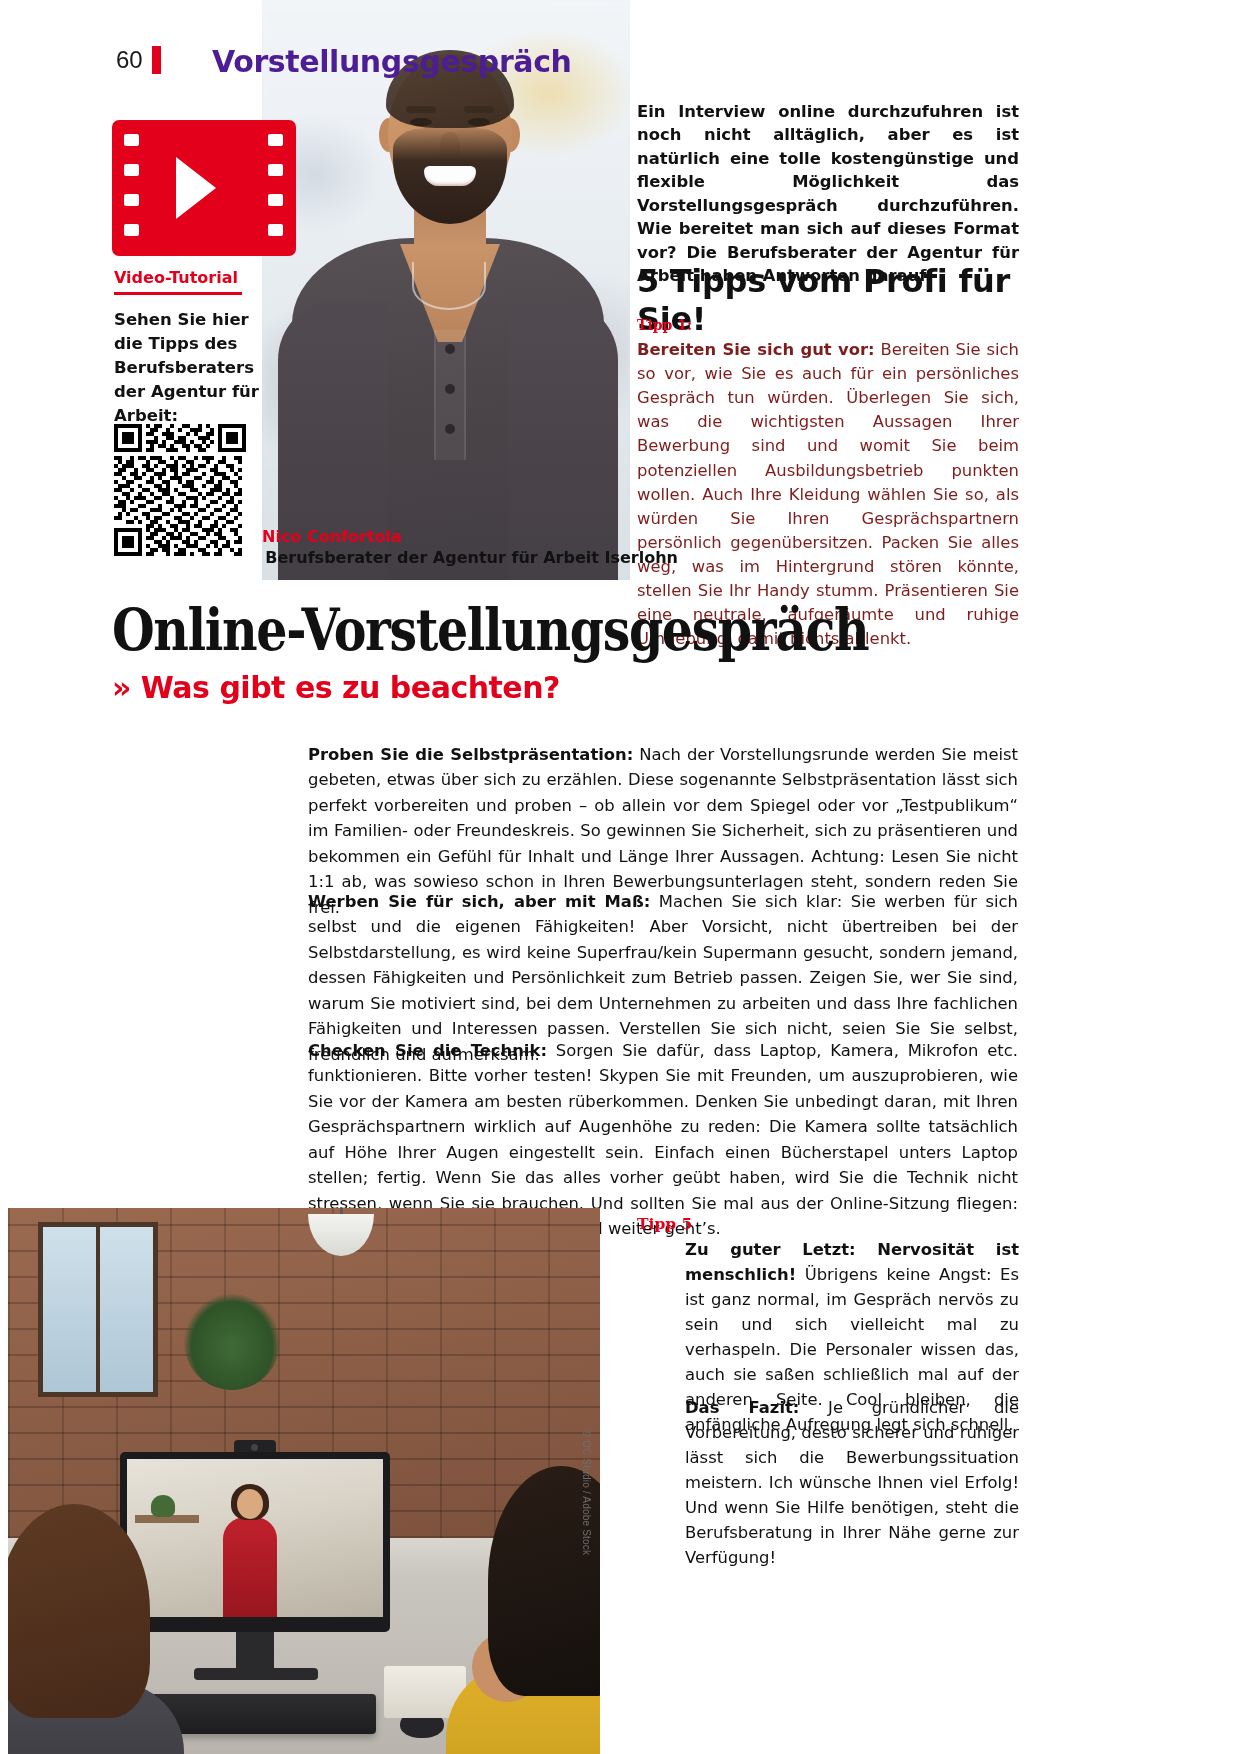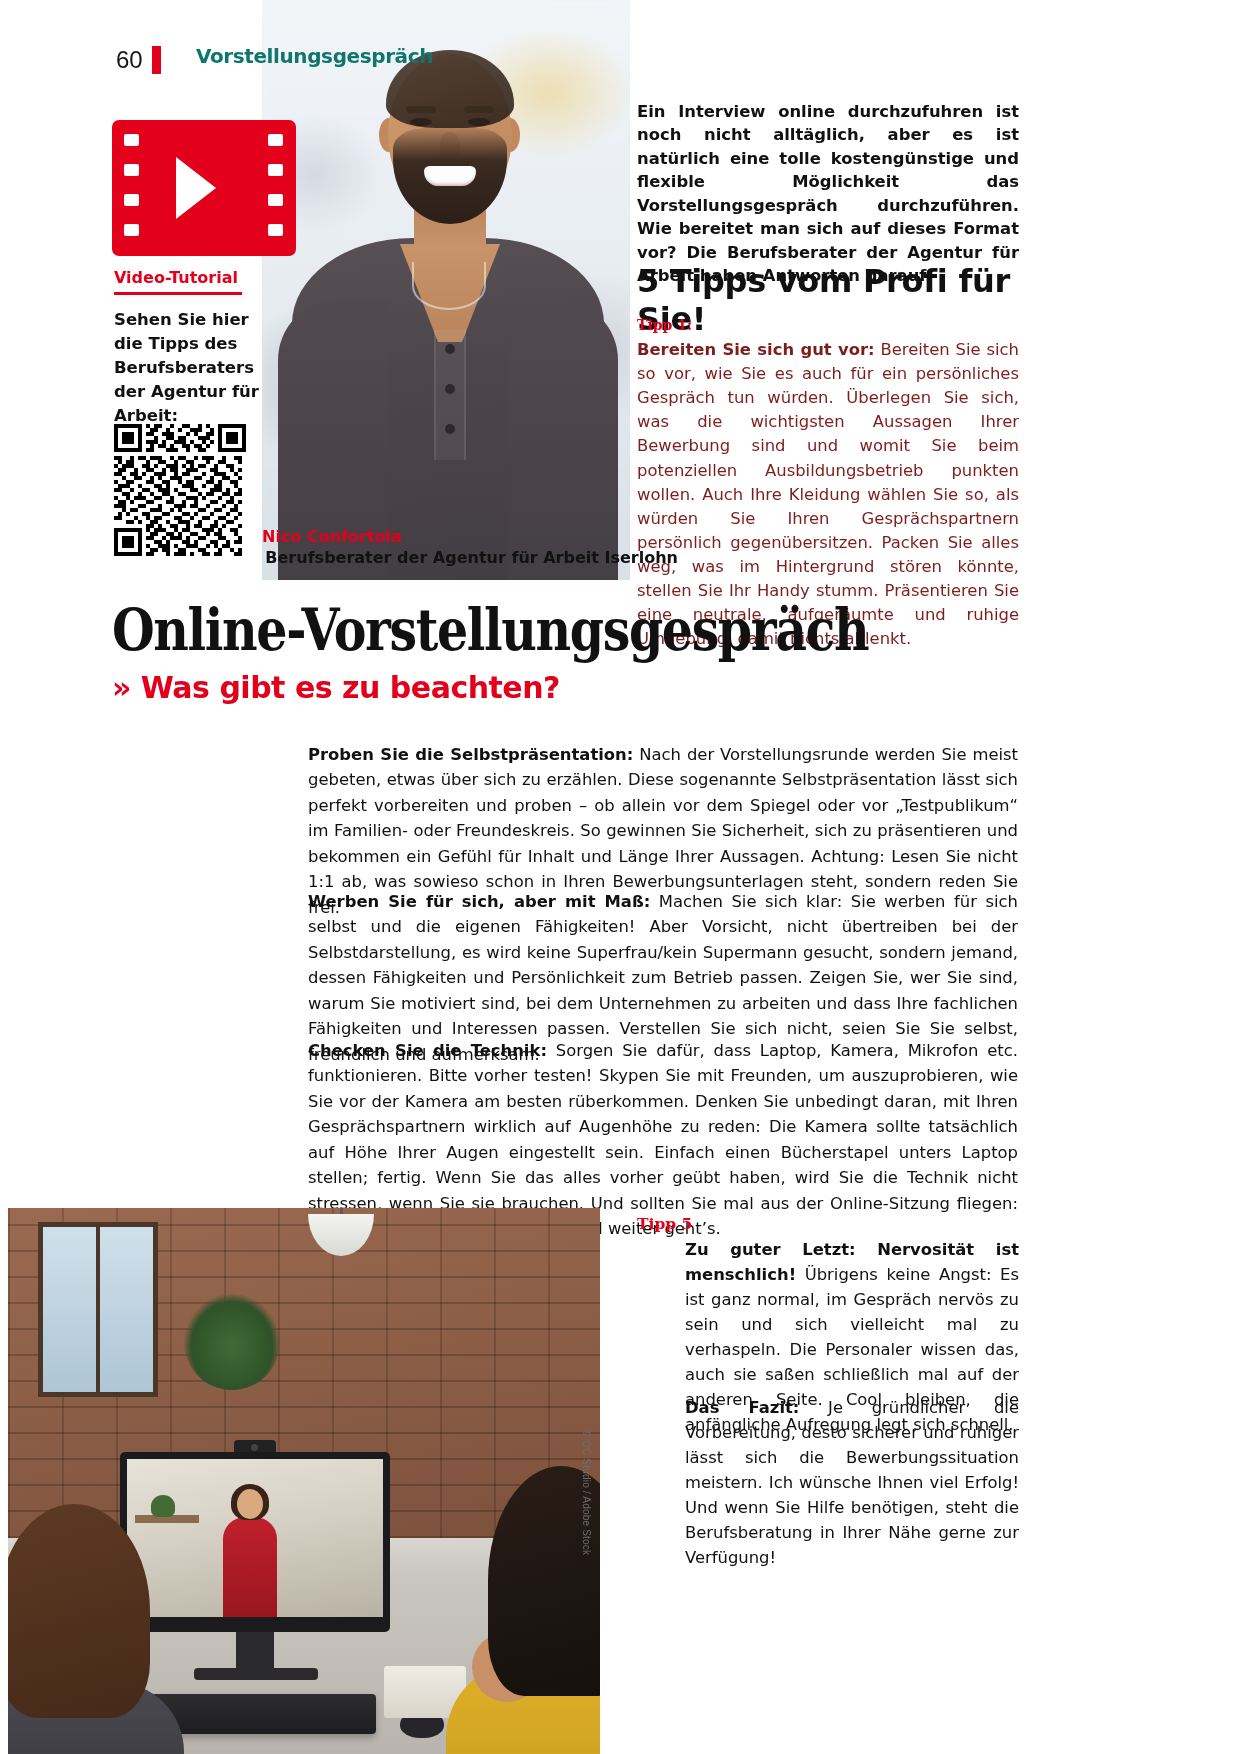--- a/index.html
+++ b/index.html
@@ -16,22 +16,22 @@
   
   .header { position:absolute; left:0; top:0; width:1240px; height:100px; z-index:6; }
   .page-num {
     position:absolute; left:116px; top:46px;
     font-size:24px; color:#1a1a1a; font-family:"Liberation Sans", sans-serif;
   }
   .header-rule {
     position:absolute; left:152px; top:46px; width:9px; height:28px; background:#e2001a;
   }
   .header-title {
-    position:absolute; left:196px; top:44px;
-    font-size:20px; font-weight:bold; color:#0f766e;
+    position:absolute; left:212px; top:44px;
+    font-size:30px; font-weight:bold; color:#4c1d95;
     font-family:"DejaVu Sans", sans-serif; letter-spacing:-0.4px;
   }
 
   
   .hero-photo {
     position:absolute; left:262px; top:0; width:368px; height:580px;
     overflow:hidden; z-index:2;
     background:linear-gradient(175deg,#eef2f6 0%, #e7ecf1 28%, #dfe5ea 60%, #d6dde3 100%);
   }
   .hp-blurbg {

